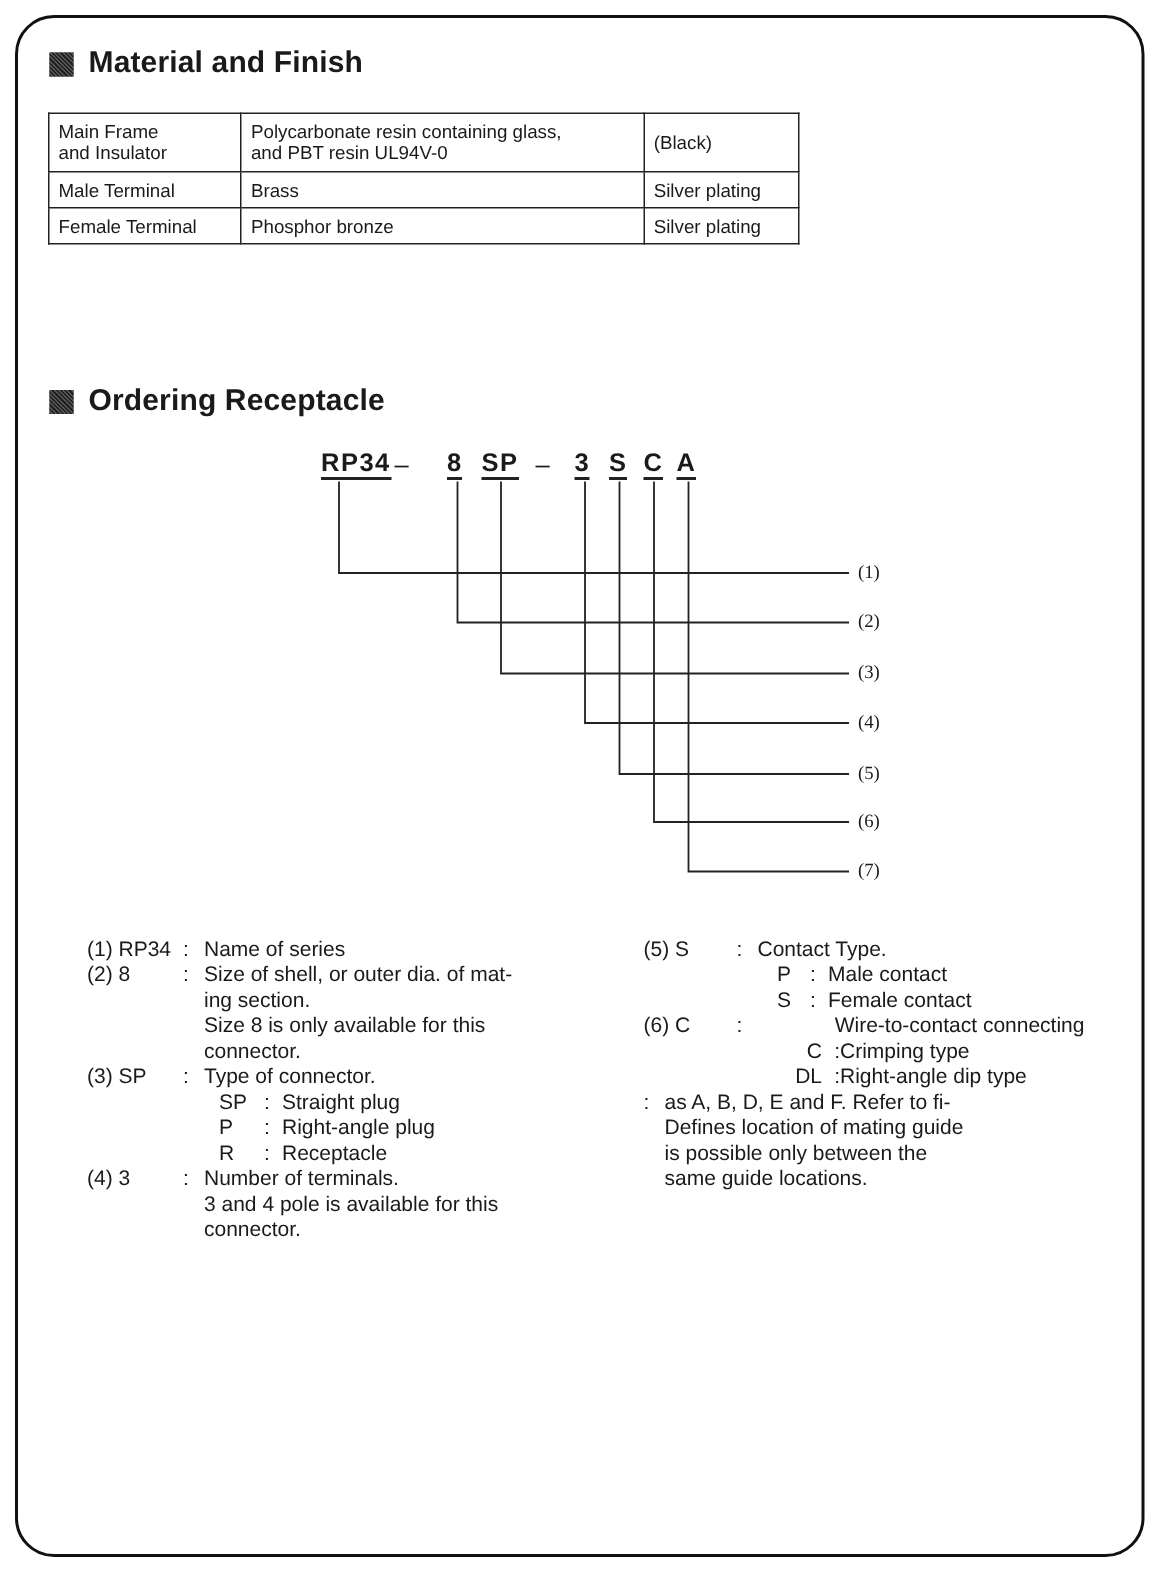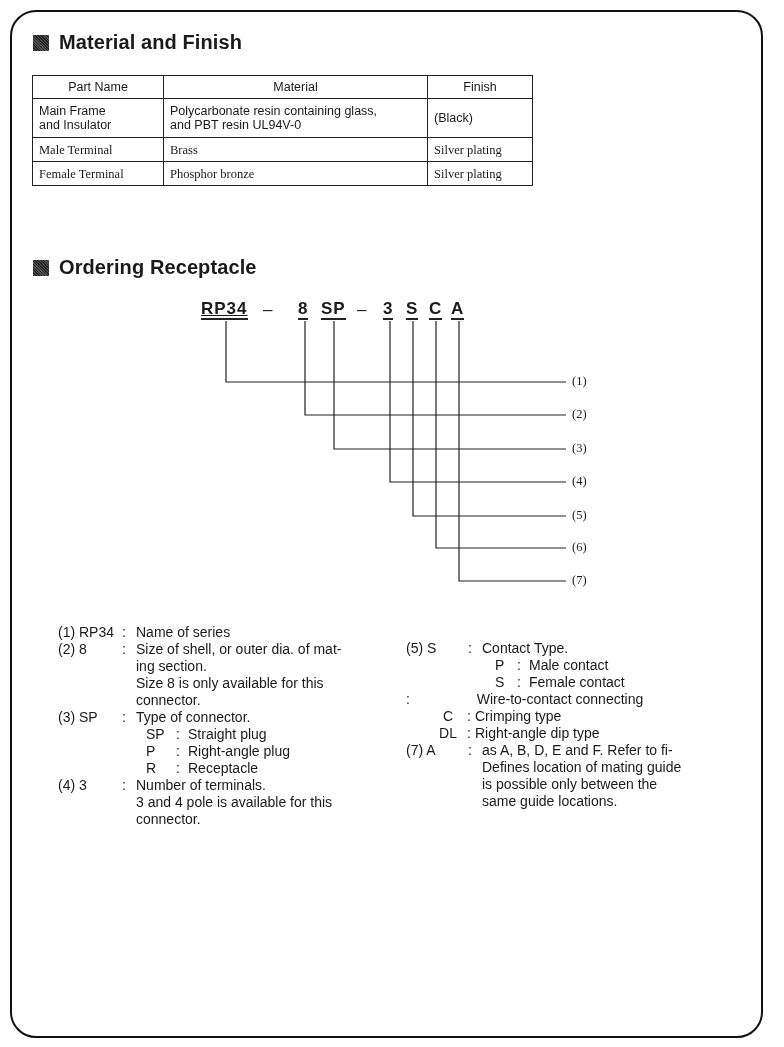--- a/index.html
+++ b/index.html
@@ -10,21 +10,21 @@
   .heading { position:absolute; display:flex; align-items:center; font-weight:bold;
              font-size:20px; letter-spacing:0.1px; }
   .heading .sq { width:16px; height:16px; background:#3a3a3a; margin-right:10px;
                  background-image:repeating-linear-gradient(45deg,#222 0 1px,#555 1px 2px); }
   table.mf { position:absolute; left:32px; top:75px; width:501px; border-collapse:collapse;
              font-size:12.5px; }
   table.mf td, table.mf th { border:1px solid #222; padding:2px 6px; vertical-align:middle;
              font-weight:normal; line-height:14px; }
   table.mf th { text-align:center; height:18px; }
   .c1 { width:118px; } .c2 { width:251px; } .c3 { width:92px; }
-  .r1 td { height:34px; } .r2 td, .r3 td { height:19px;font-family:Liberation Serif, serif; }
+  .r1 td { height:34px; } .r2 td, .r3 td { height:19px; }
   .code { position:absolute; top:300px; font-size:17px; font-weight:bold; letter-spacing:1px;
           font-family:"Liberation Sans", sans-serif; }
   .code.ul { border-bottom:2px solid #222; line-height:18px; }
   .dash { position:absolute; top:300px; font-size:17px; }
   svg.diagram { position:absolute; left:0; top:0; }
   .lbl { position:absolute; font-size:12.5px; font-family:"Liberation Serif", serif; }
   .desc { position:absolute; font-size:14px; line-height:17px; }
   .desc .row { display:flex; }
   .desc .k { flex:0 0 auto; }
   .desc .v { flex:1; text-align:justify; }
@@ -36,25 +36,20 @@
 
 <div class="page-frame"></div>
 
 <div class="heading" style="left:33px; top:31px;">
   <span class="sq"></span>
   <span>Material and Finish</span>
 </div>
 
 <table class="mf">
   <tbody>
-      <tr>
-    <th class="c1">Part Name</th>
-    <th class="c2">Material</th>
-    <th class="c3">Finish</th>
-  </tr>
   <tr class="r1">
     <td>
       <div>Main Frame</div>
       <div>and Insulator</div>
     </td>
     <td>
       <div>Polycarbonate resin containing glass,</div>
       <div>and PBT resin UL94V-0</div>
     </td>
     <td>(Black)</td>
@@ -82,21 +77,21 @@
     <polyline points="226,321 226,382 566,382"></polyline>
     <polyline points="305,321 305,415 566,415"></polyline>
     <polyline points="334,321 334,449 566,449"></polyline>
     <polyline points="390,321 390,482 566,482"></polyline>
     <polyline points="413,321 413,516 566,516"></polyline>
     <polyline points="436,321 436,548 566,548"></polyline>
     <polyline points="459,321 459,581 566,581"></polyline>
   </g>
 </svg>
 
-<span class="code ul" style="left:201px;text-decoration:underline;">RP34</span>
+<span class="code ul" style="left:214px;">RP34</span>
 <span class="dash" style="left:263px;">–</span>
 <span class="code ul" style="left:298px;">8</span>
 <span class="code ul" style="left:321px;">SP</span>
 <span class="dash" style="left:357px;">–</span>
 <span class="code ul" style="left:383px;">3</span>
 <span class="code ul" style="left:406px;">S</span>
 <span class="code ul" style="left:429px;">C</span>
 <span class="code ul" style="left:451px;">A</span>
 
 <span class="lbl" style="left:572px; top:374px;">(1)</span>
@@ -149,56 +144,56 @@
     <span class="k" style="width:64px">(4) 3</span>
     <span class="k" style="width:14px">:</span>
     <div class="v">
       <div>Number of terminals.</div>
       <div>3 and 4 pole is available for this</div>
       <div>connector.</div>
     </div>
   </div>
 </div>
 
-<div class="desc" style="left:406px; top:624px; width:294px;margin-top:16px;">
+<div class="desc" style="left:429px; top:624px; width:294px;">
   <div class="row">
     <span class="k" style="width:62px">(5) S</span>
     <span class="k" style="width:14px">:</span>
     <div class="v">
       <div>Contact Type.</div>
       <div class="sub" style="padding-left:13px">
           <span class="sk" style="width:22px">P</span>
           <span style="width:12px">:</span>
           <span>Male contact</span>
         </div>
       <div class="sub" style="padding-left:13px">
           <span class="sk" style="width:22px">S</span>
           <span style="width:12px">:</span>
           <span>Female contact</span>
         </div>
     </div>
   </div>
   <div class="row">
-    <span class="k" style="width:14px">:</span>
-    <div class="v" style="text-align:center">
+    <span class="k" style="width:62px">(6) C</span>
+    <span class="k" style="width:14px">:</span>
+    <div class="v" style="text-align:right">
       <div>Wire-to-contact  connecting</div>
       <div class="sub" style="padding-left:13px">
           <span class="sk" style="width:30px">C</span>
           <span style="width:12px">:</span>
           <span>Crimping type</span>
         </div>
       <div class="sub" style="padding-left:13px">
           <span class="sk" style="width:30px">DL</span>
           <span style="width:12px">:</span>
           <span>Right-angle dip type</span>
         </div>
     </div>
   </div>
   <div class="row">
-    <span class="k" style="width:62px">(7) A</span>
     <span class="k" style="width:14px">:</span>
     <div class="v">
       <div>as A, B, D, E and F. Refer to fi-</div>
       <div>Defines location of mating guide</div>
       <div>is possible only between the</div>
       <div>same guide locations.</div>
     </div>
   </div>
 </div>
 

